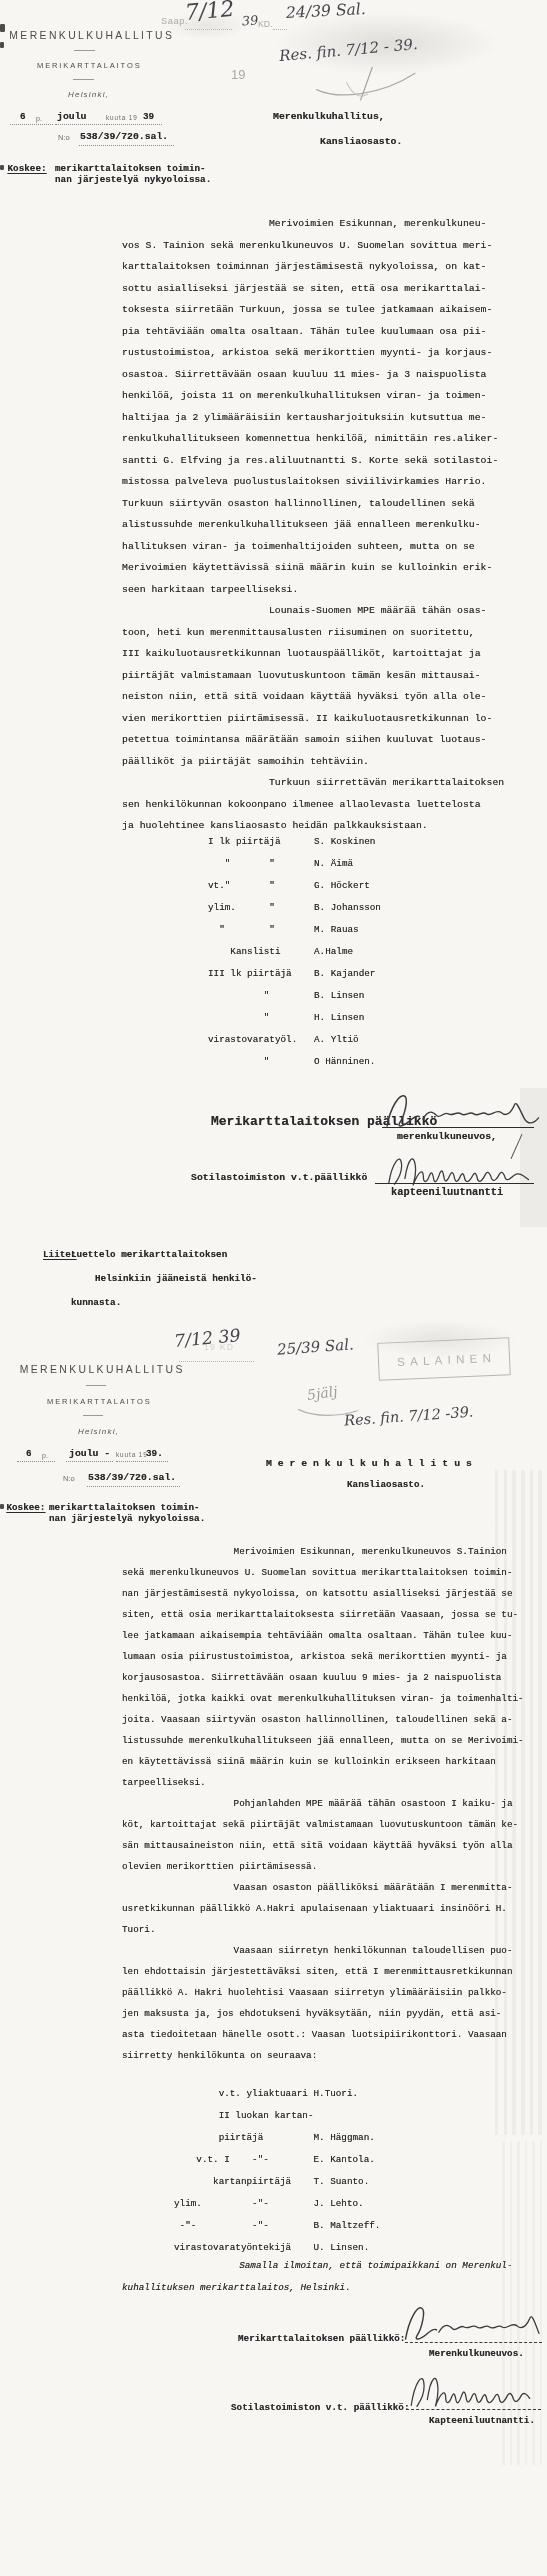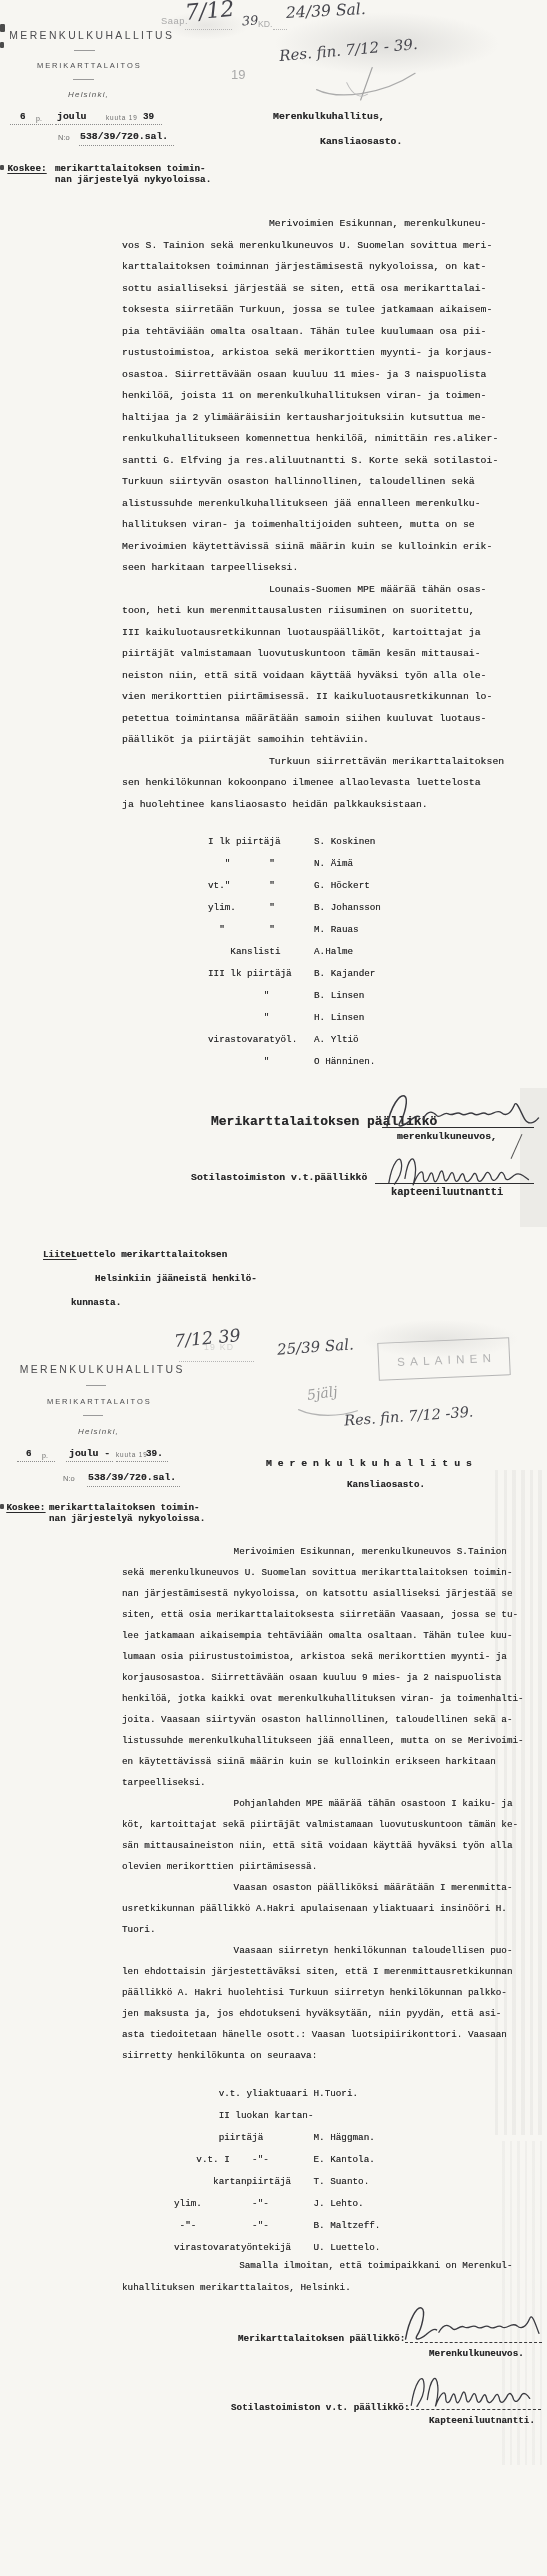--- a/index.html
+++ b/index.html
@@ -90,20 +90,21 @@
       <div class="line">karttalaitoksen toiminnan järjestämisestä nykyoloissa, on kat-</div>
       <div class="line">sottu asialliseksi järjestää se siten, että osa merikarttalai-</div>
       <div class="line">toksesta siirretään Turkuun, jossa se tulee jatkamaan aikaisem-</div>
       <div class="line">pia tehtäviään omalta osaltaan. Tähän tulee kuulumaan osa pii-</div>
       <div class="line">rustustoimistoa, arkistoa sekä merikorttien myynti- ja korjaus-</div>
       <div class="line">osastoa. Siirrettävään osaan kuuluu 11 mies- ja 3 naispuolista</div>
       <div class="line">henkilöä, joista 11 on merenkulkuhallituksen viran- ja toimen-</div>
       <div class="line">haltijaa ja 2 ylimääräisiin kertausharjoituksiin kutsuttua me-</div>
       <div class="line">renkulkuhallitukseen komennettua henkilöä, nimittäin res.aliker-</div>
       <div class="line">santti G. Elfving ja res.aliluutnantti S. Korte sekä sotilastoi-</div>
+      <div class="line">mistossa palveleva puolustuslaitoksen siviilivirkamies Harrio.</div>
       <div class="line">Turkuun siirtyvän osaston hallinnollinen, taloudellinen sekä</div>
       <div class="line">alistussuhde merenkulkuhallitukseen jää ennalleen merenkulku-</div>
       <div class="line">hallituksen viran- ja toimenhaltijoiden suhteen, mutta on se</div>
       <div class="line">Merivoimien käytettävissä siinä määrin kuin se kulloinkin erik-</div>
       <div class="line">seen harkitaan tarpeelliseksi.</div>
       <div class="line">                         Lounais-Suomen MPE määrää tähän osas-</div>
       <div class="line">toon, heti kun merenmittausalusten riisuminen on suoritettu,</div>
       <div class="line">III kaikuluotausretkikunnan luotauspäälliköt, kartoittajat ja</div>
       <div class="line">piirtäjät valmistamaan luovutuskuntoon tämän kesän mittausai-</div>
       <div class="line">neiston niin, että sitä voidaan käyttää hyväksi työn alla ole-</div>
@@ -204,38 +205,38 @@
       <div class="line">tarpeelliseksi.</div>
       <div class="line">                    Pohjanlahden MPE määrää tähän osastoon I kaiku- ja</div>
       <div class="line">köt, kartoittajat sekä piirtäjät valmistamaan luovutuskuntoon tämän ke-</div>
       <div class="line">sän mittausaineiston niin, että sitä voidaan käyttää hyväksi työn alla</div>
       <div class="line">olevien merikorttien piirtämisessä.</div>
       <div class="line">                    Vaasan osaston päälliköksi määrätään I merenmitta-</div>
       <div class="line">usretkikunnan päällikkö A.Hakri apulaisenaan yliaktuaari insinööri H.</div>
       <div class="line">Tuori.</div>
       <div class="line">                    Vaasaan siirretyn henkilökunnan taloudellisen puo-</div>
       <div class="line">len ehdottaisin järjestettäväksi siten, että I merenmittausretkikunnan</div>
-      <div class="line">päällikkö A. Hakri huolehtisi Turkuun siirretyn henkilökunnan palkko-</div>
+      <div class="line">päällikkö A. Hakri huolehtisi Vaasaan siirretyn ylimääräisiin palkko-</div>
       <div class="line">jen maksusta ja, jos ehdotukseni hyväksytään, niin pyydän, että asi-</div>
       <div class="line">asta tiedoitetaan hänelle osott.: Vaasan luotsipiirikonttori. Vaasaan</div>
       <div class="line">siirretty henkilökunta on seuraava:</div>
     </div>
 
   <div class="abs mono list-block2" style="left:174px;top:2083px;width:243px;">
       <div class="line">        v.t. yliaktuaari H.Tuori.</div>
       <div class="line">        II luokan kartan-</div>
       <div class="line">        piirtäjä         M. Häggman.</div>
       <div class="line">    v.t. I    -"-        E. Kantola.</div>
       <div class="line">       kartanpiirtäjä    T. Suanto.</div>
       <div class="line">ylim.         -"-        J. Lehto.</div>
       <div class="line"> -"-          -"-        B. Maltzeff.</div>
-      <div class="line">virastovaratyöntekijä    U. Luettelo.</div>
-    </div>
-
-  <div class="abs mono closing-block" style="left:122px;top:2255px;width:417px;">
+      <div class="line">virastovaratyöntekijä    U. Linsen.</div>
+    </div>
+
+  <div class="abs mono closing-block" style="left:122px;top:2255px;width:417px;font-style:italic;">
       <div class="line">                     Samalla ilmoitan, että toimipaikkani on Merenkul-</div>
       <div class="line">kuhallituksen merikarttalaitos, Helsinki.</div>
     </div>
 
   <div class="abs mono" style="left:238px;top:2333px;font-size:9.3px;font-weight:bold;">Merikarttalaitoksen päällikkö:</div>
   <svg class="abs" style="left:398px;top:2300px;" width="145" height="46" viewBox="0 0 250 80">
     <path d="M12,68 C18,34 32,10 40,14 C48,18 40,50 32,62 C27,70 36,70 48,60 C56,53 62,49 66,52" stroke="#3a3a40" stroke-width="2.5" fill="none" stroke-linecap="round"></path>
     <path d="M70,56 C80,38 88,44 94,50 C100,56 106,42 114,47 C122,52 128,41 136,47 C144,53 150,41 158,47 C166,53 172,41 180,47 C188,53 196,37 206,45 C214,52 222,46 228,32 C232,22 238,42 244,58" stroke="#3a3a40" stroke-width="2.3" fill="none" stroke-linecap="round"></path>
   </svg>
   <div class="abs siglinedash" style="left:405px;top:2342px;width:137px;"></div>

